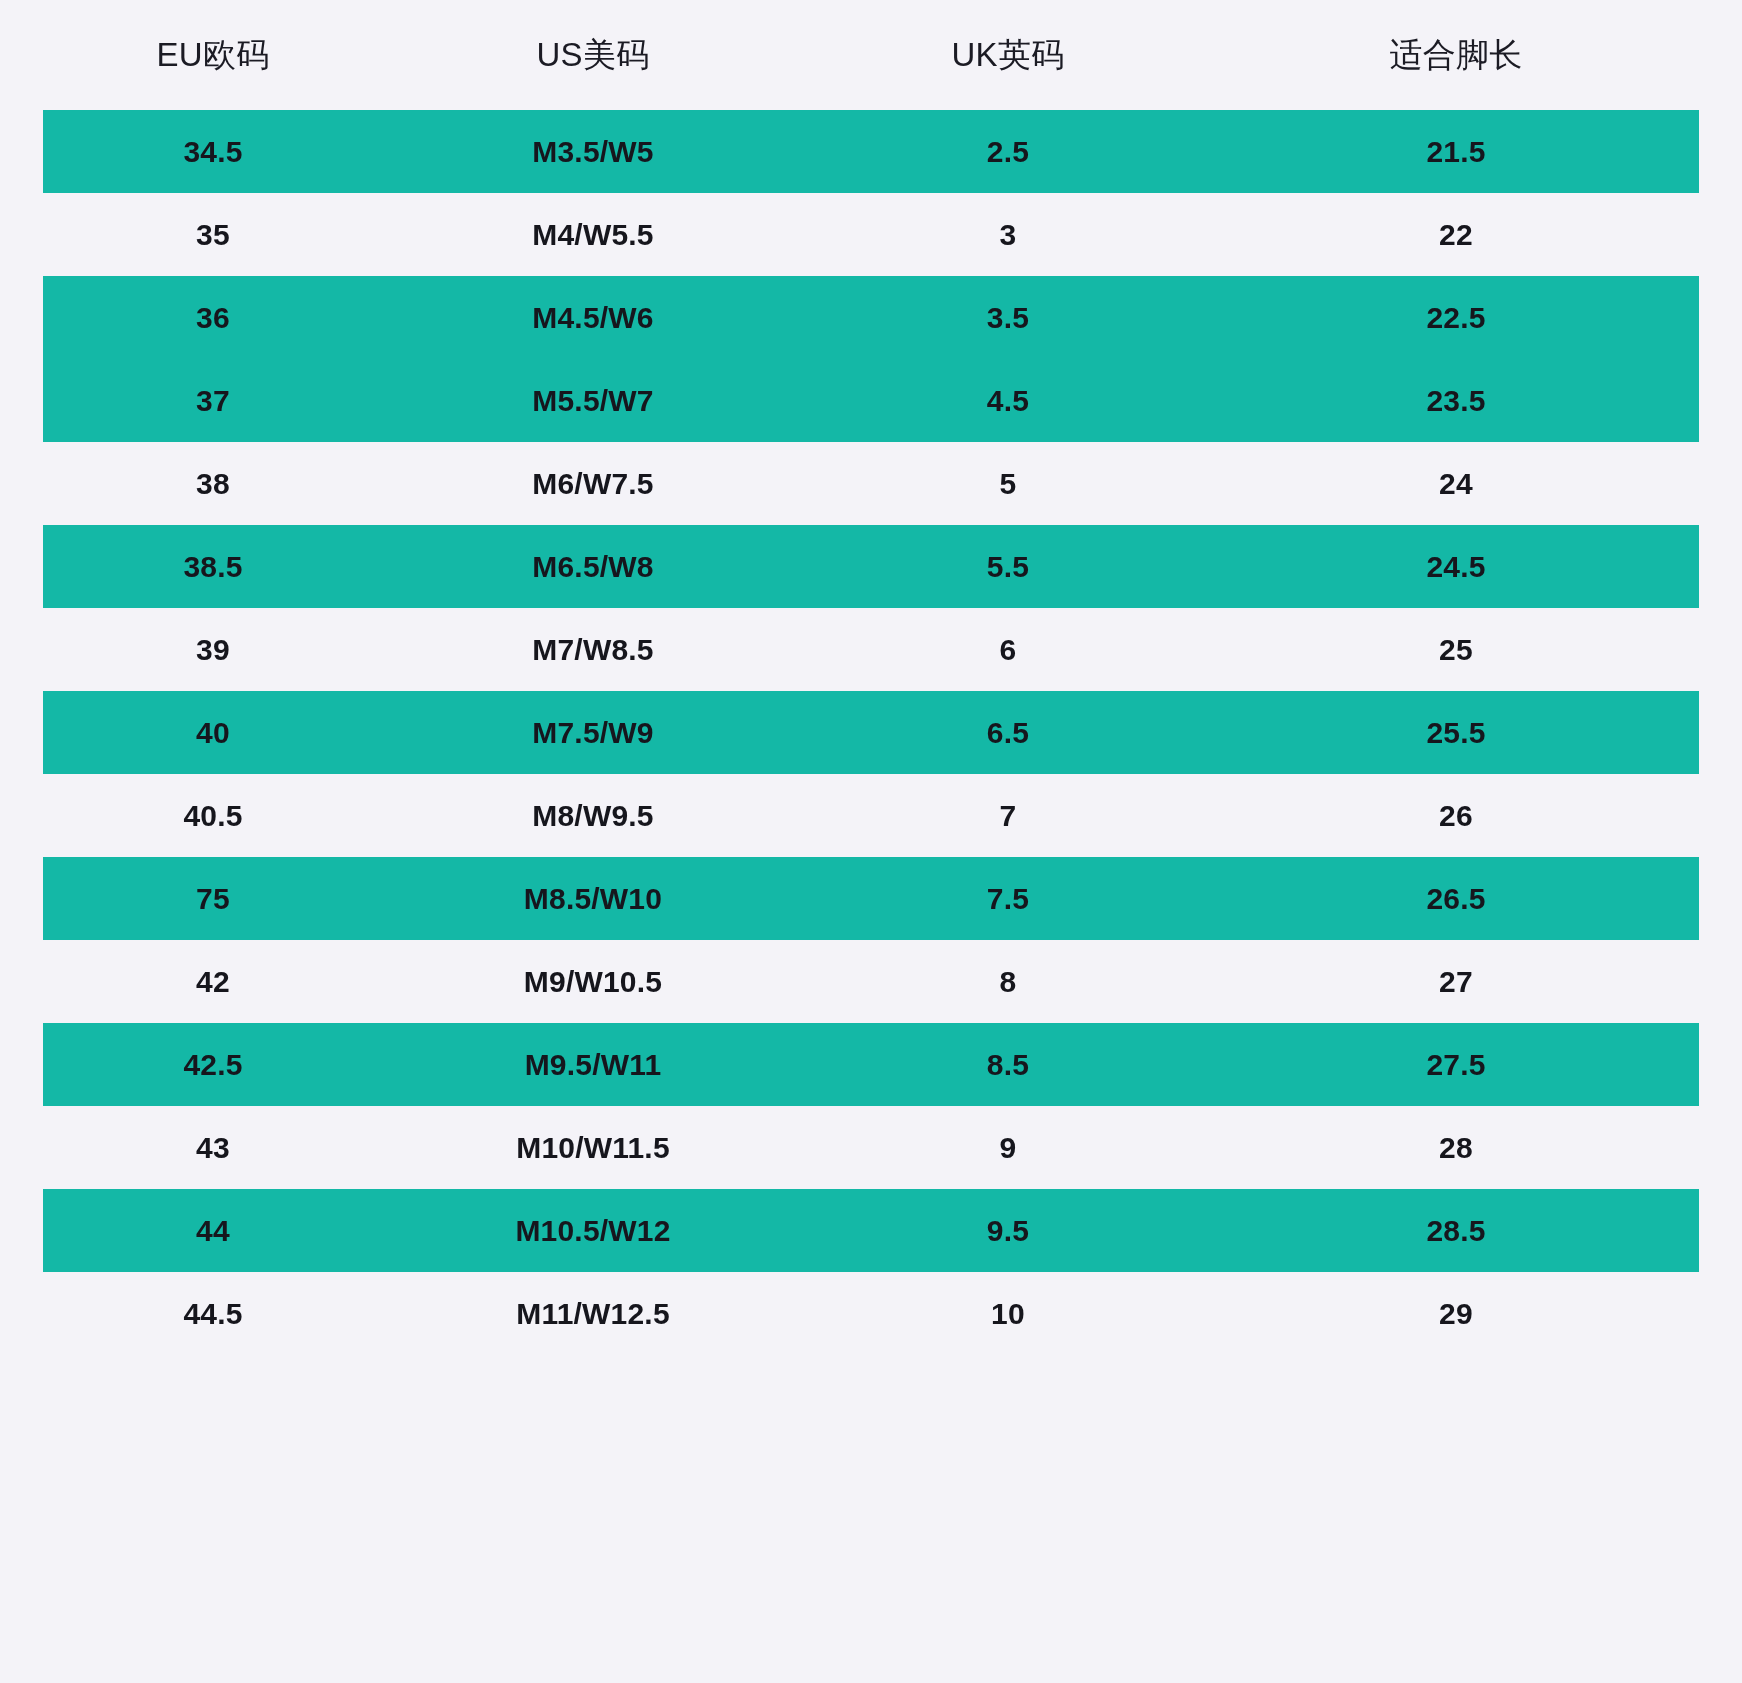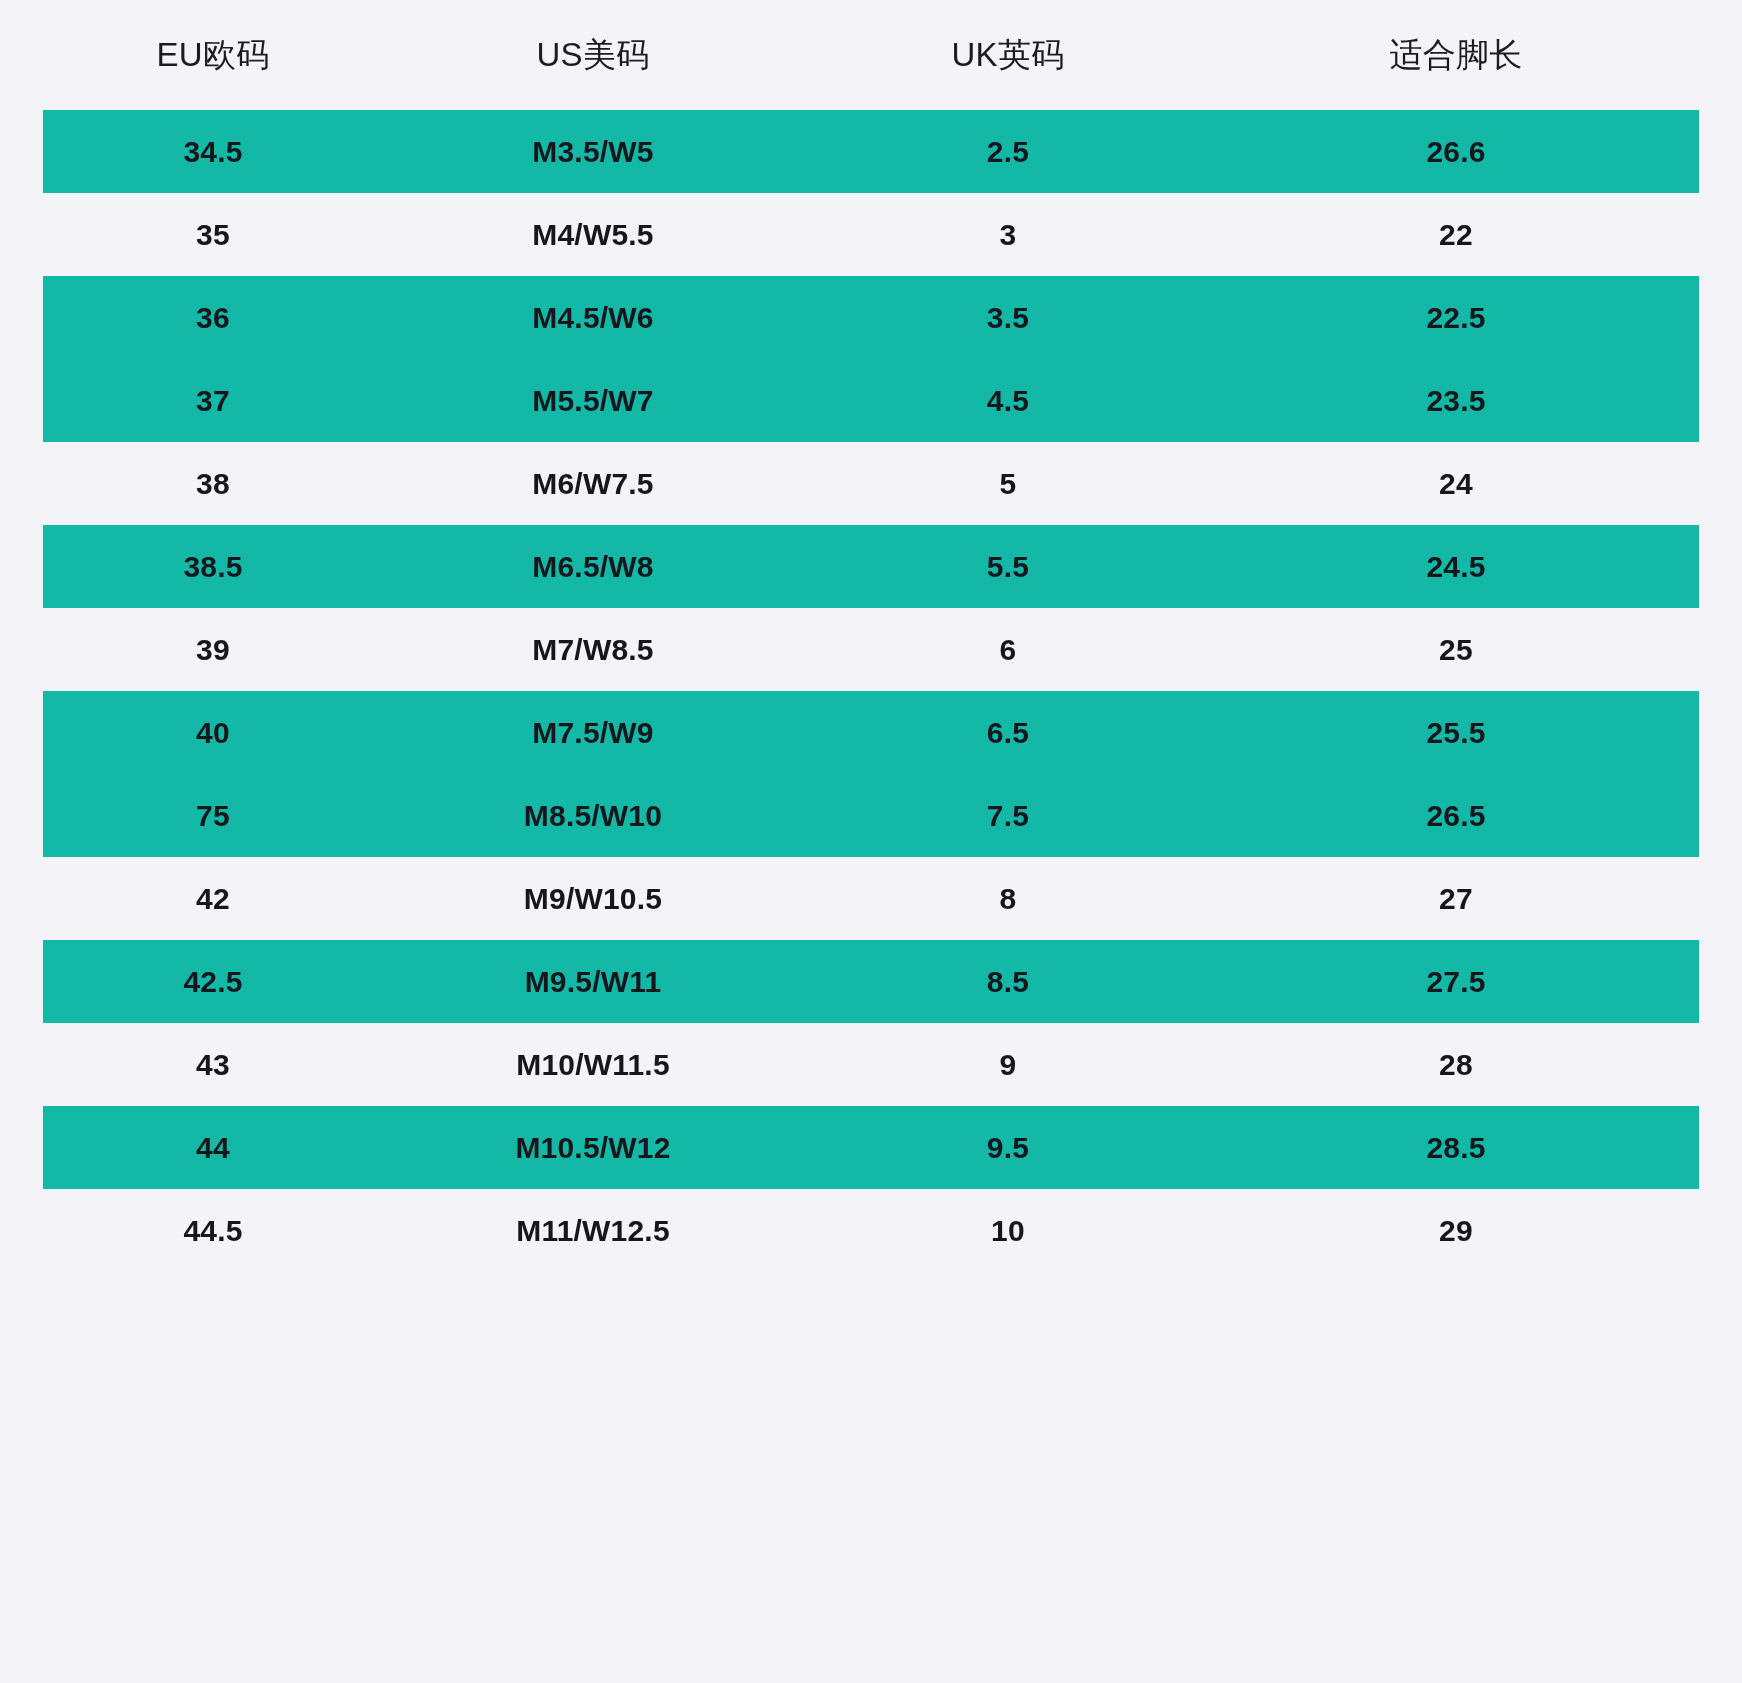--- a/index.html
+++ b/index.html
@@ -85,21 +85,21 @@
         <th>UK英码</th>
         <th>适合脚长</th>
       </tr>
     </thead>
     <tbody>
 
       <tr class="row-odd">
         <td>34.5</td>
         <td>M3.5/W5</td>
         <td>2.5</td>
-        <td>26.6</td>
+        <td>21.5</td>
       </tr>
 
       <tr class="row-even">
         <td>35</td>
         <td>M4/W5.5</td>
         <td>3</td>
         <td>22</td>
       </tr>
 
       <tr class="row-odd">
@@ -138,20 +138,26 @@
         <td>25</td>
       </tr>
 
       <tr class="row-odd">
         <td>40</td>
         <td>M7.5/W9</td>
         <td>6.5</td>
         <td>25.5</td>
       </tr>
 
+      <tr class="row-even">
+        <td>40.5</td>
+        <td>M8/W9.5</td>
+        <td>7</td>
+        <td>26</td>
+      </tr>
 
       <tr class="row-odd">
         <td>75</td>
         <td>M8.5/W10</td>
         <td>7.5</td>
         <td>26.5</td>
       </tr>
 
       <tr class="row-even">
         <td>42</td>

